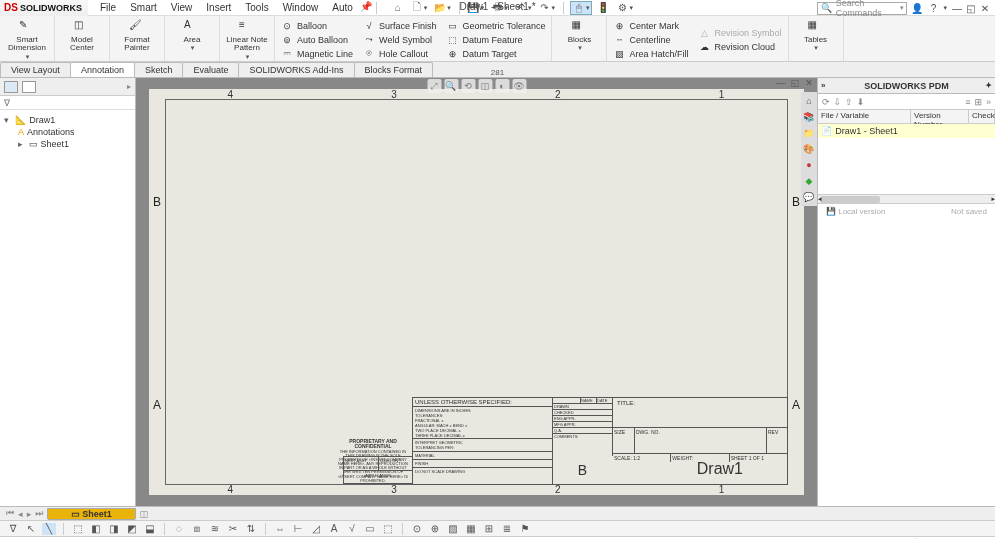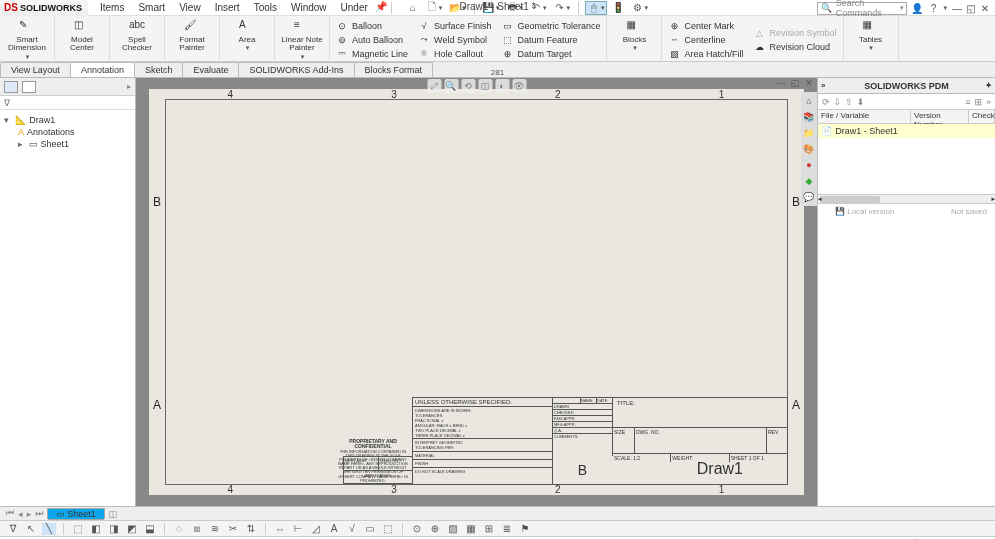--- a/index.html
+++ b/index.html
@@ -72,50 +72,50 @@
   
   .pdm { width: 178px; border-left:1px solid #bbb; background:#fff; display:flex; flex-direction:column; }
   .pdm-title { height:16px; background:#eee; border-bottom:1px solid #bbb; text-align:center; font-size:9px; font-weight:bold; line-height:16px; position:relative; }
   .pdm-tools { height:16px; border-bottom:1px solid #ccc; display:flex; align-items:center; gap:4px; padding:0 4px; }
   .pdm-tools span { font-size:9px; color:#888; }
   .pdm-hdr { height:14px; background:#f4f4f4; border-bottom:1px solid #ccc; display:flex; font-size:8px; }
   .pdm-hdr div { border-right:1px solid #ccc; padding:1px 3px; }
   .pdm-row { height:14px; background:#ffffd0; display:flex; align-items:center; padding:0 3px; font-size:9px; gap:3px; }
   .pdm-scroll { height:10px; background:#eee; border-top:1px solid #ccc; border-bottom:1px solid #ccc; position:relative; }
   .pdm-scroll .thumb { position:absolute; left:2px; top:1px; width:60px; height:7px; background:#ccc; border-radius:2px; }
-  .pdm-status { height:14px; font-size:8px; color:#aaa; display:flex; justify-content:space-between; padding:3px 8px;margin-left:9px; }
+  .pdm-status { height:14px; font-size:8px; color:#aaa; display:flex; justify-content:space-between; padding:3px 8px; }
 
   
   .sheettabs { height:14px; background:#eee; border-top:1px solid #bbb; display:flex; align-items:center; font-size:9px; padding:0 6px; gap:4px;}
-  .sheettab { background:#0ea5e9; border:1px solid #aaa; padding:0 8px; border-radius: 0 0 2px 2px; }
+  .sheettab { background:#eab308; border:1px solid #aaa; padding:0 23px; border-radius: 0 0 2px 2px; font-weight: bold; }
 
   
   .bottombar { height:16px; background:#f4f4f4; border-top:1px solid #ccc; display:flex; align-items:center; gap:4px; padding:0 6px; }
   .bottombar .bt { width:14px; height:12px; font-size:10px; color:#555; text-align:center; }
 
   
   .statusbar { height:14px; background:#fff; border-top:1px solid #ccc; display:flex; align-items:center; justify-content:space-between; padding:0 6px; font-size:9px; color:#444;}
   .status-right { display:flex; gap:10px; }
 </style>
 </head>
 <body>
 
 <div class="titlebar">
   <div class="logo">
     <span class="logo-ds">DS</span>
     <span class="logo-text">SOLIDWORKS</span>
   </div>
   <div class="menus">
-    <span>Items</span>
+    <span>File</span>
     <span>Smart</span>
     <span>View</span>
     <span>Insert</span>
     <span>Tools</span>
     <span>Window</span>
-    <span>Under</span>
+    <span>Auto</span>
     <span class="ticon">📌</span>
   </div>
   <div class="tseparator"></div>
   <div class="toolbar-icons">
     <span class="tbtn">
         <span class="ticon">⌂</span>
       </span>
     <span class="tbtn">
         <span class="ticon">🗋</span>
         <span class="tdrop">▾</span>
@@ -183,44 +183,37 @@
   </div>
   <div class="rgroup">
     <div class="rbig">
         <span class="ric">◫</span>
         <span class="rlabel" style="white-space:pre-line">Model
 Center</span>
       </div>
   </div>
   <div class="rgroup">
     <div class="rbig">
-        <span class="ric">abc</span>
-        <span class="rlabel" style="white-space:pre-line">Spell
-Checker</span>
-      </div>
-  </div>
-  <div class="rgroup">
-    <div class="rbig">
         <span class="ric">🖌</span>
         <span class="rlabel" style="white-space:pre-line">Format
 Painter</span>
       </div>
   </div>
   <div class="rgroup">
     <div class="rbig">
         <span class="ric">A</span>
         <span class="rlabel">Area</span>
         <span class="tdrop">▾</span>
       </div>
   </div>
   <div class="rgroup">
     <div class="rbig">
         <span class="ric">≡</span>
         <span class="rlabel" style="white-space:pre-line">Linear Note
-Painter</span>
+Pattern</span>
         <span class="tdrop">▾</span>
       </div>
   </div>
   <div class="rgroup" style="flex-direction:row; gap:10px">
     <div class="rrows">
       <div class="ritem">
           <span class="ric-sm">⊙</span>
           <span>Balloon</span>
         </div>
       <div class="ritem">

